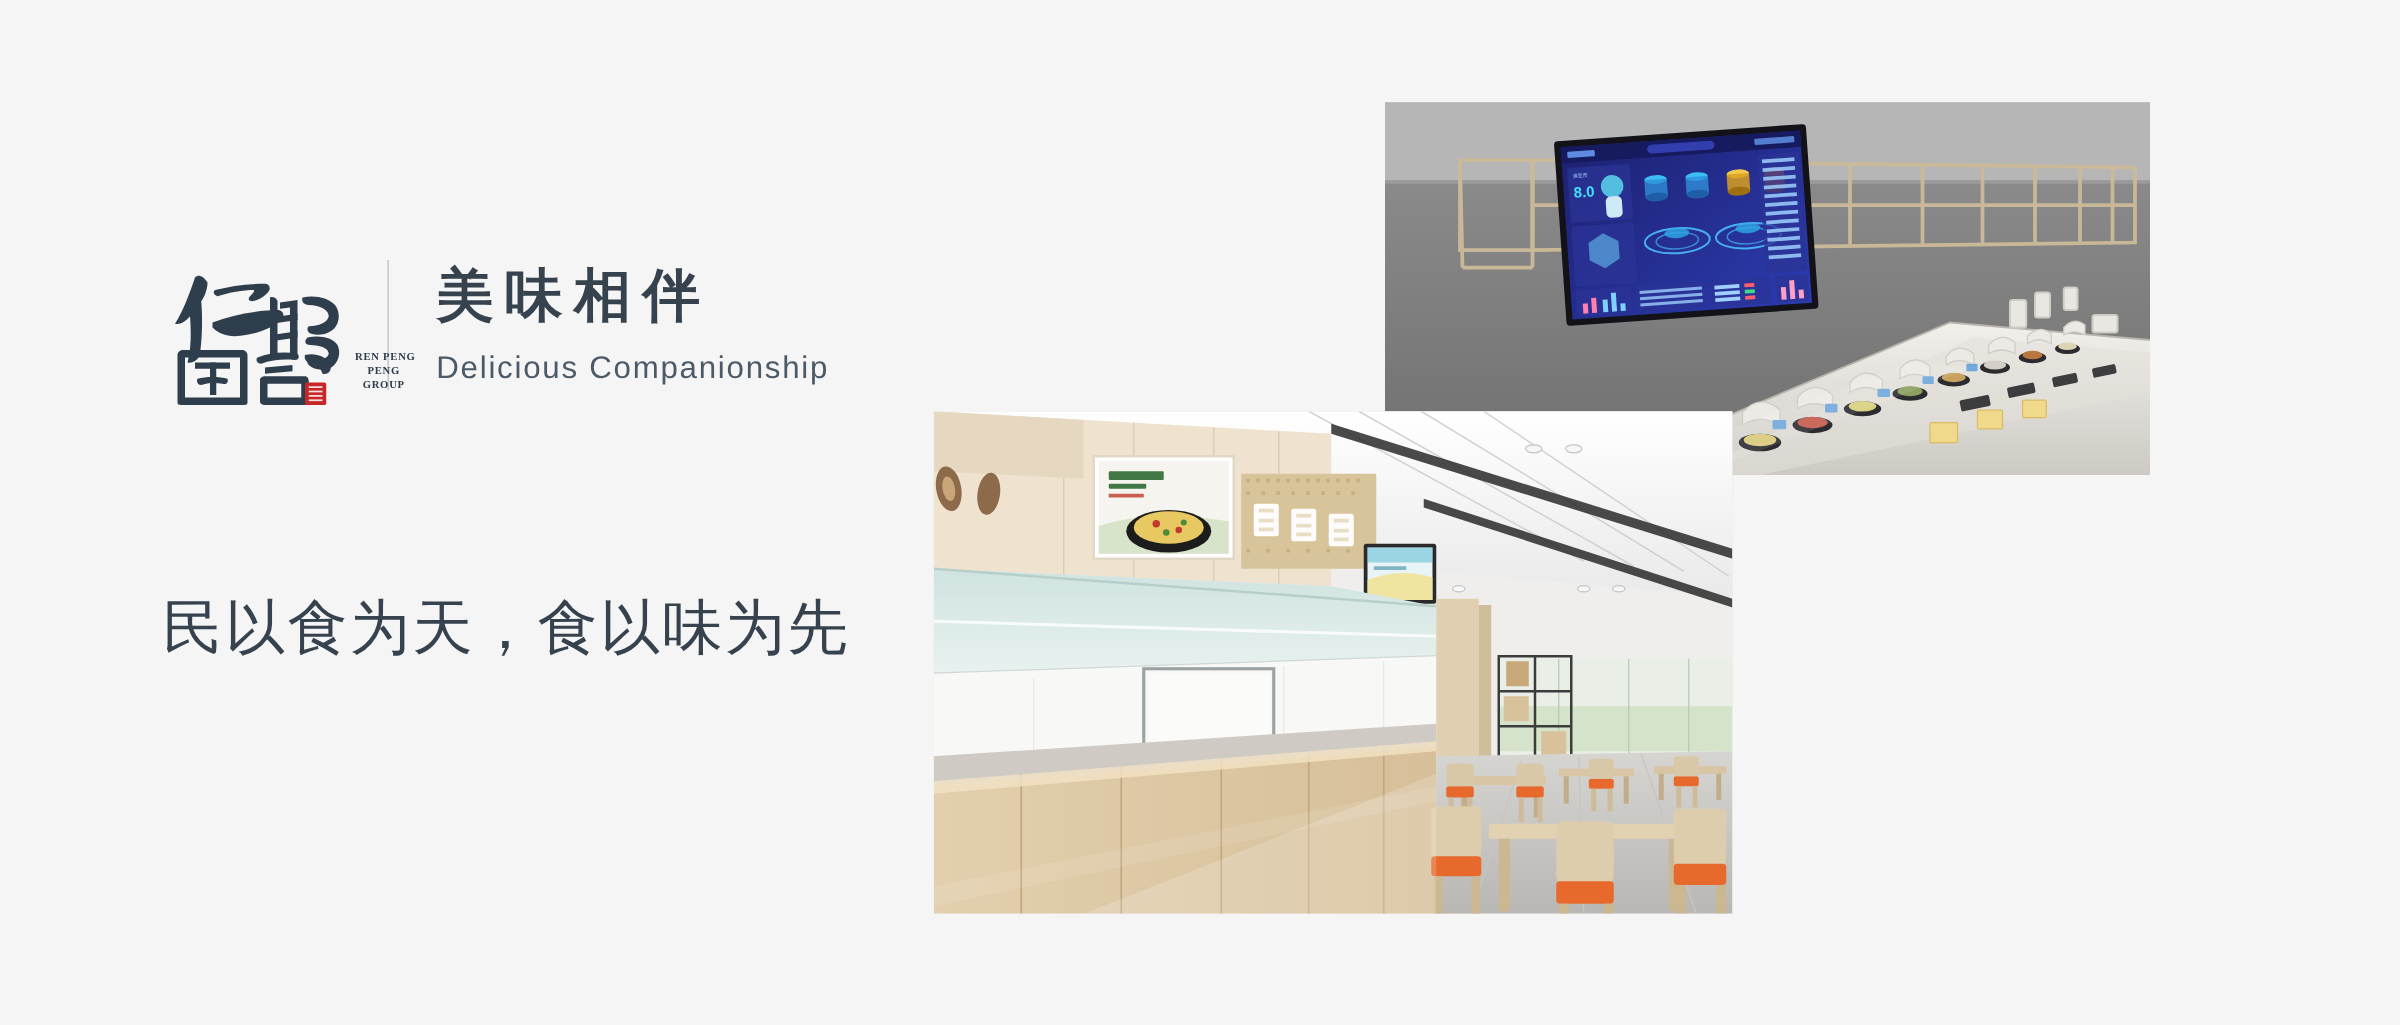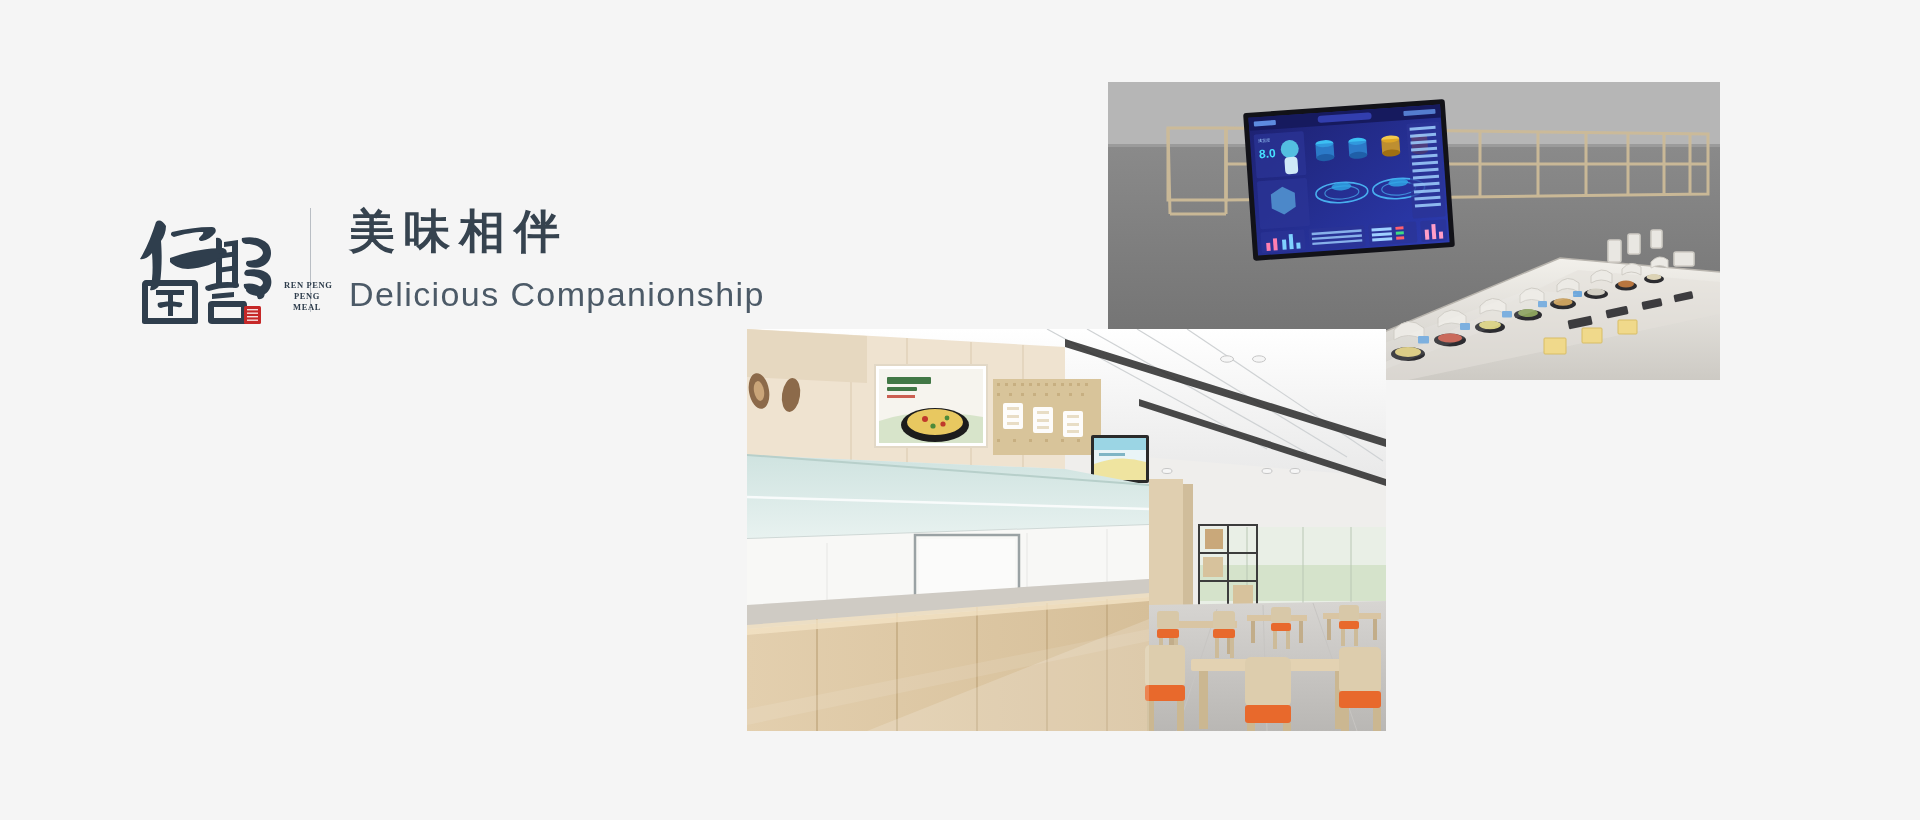--- a/index.html
+++ b/index.html
@@ -53,21 +53,21 @@
     color: #36434f;
     font-size: 46px;
     font-weight: 700;
     letter-spacing: 9px;
     line-height: 1.1;
     white-space: nowrap;
   }
   .brand-en {
     margin-top: 18px;
     color: #4c5a67;
-    font-size: 34px;
+    font-size: 25px;
     font-weight: 400;
     letter-spacing: 1.4px;
     white-space: nowrap;
   }
   .tagline {
     position: absolute;
     left: 130px; top: 470px;
     color: #36434f;
     font-size: 48px;
     font-weight: 400;
@@ -134,32 +134,33 @@
             <rect x="119" y="113" width="11" height="1.4"></rect>
             <rect x="119" y="116.5" width="11" height="1.4"></rect>
             <rect x="119" y="120" width="11" height="1.4"></rect>
             <rect x="119" y="123.5" width="11" height="1.4"></rect>
           </g>
         </g>
       </svg>
       <div class="logo-en">
         <div>REN PENG</div>
         <div>PENG</div>
-        <div>MEAL</div>
+        <div>GROUP</div>
       </div>
     </div>
 
     <div class="divider-v"></div>
 
     <div class="brand-text">
       <div class="brand-cn">美味相伴</div>
       <div class="brand-en">Delicious Companionship</div>
     </div>
   </div>
 
+  <div class="tagline">民以食为天，食以味为先</div>
 
   <div class="shot-render">
     <svg class="render-svg" viewBox="0 0 612 298">
       <defs>
         <linearGradient id="gFloor" x1="0" y1="0" x2="0" y2="1">
           <stop offset="0" stop-color="#8a8a8a"></stop>
             <stop offset="1" stop-color="#6f6f6f"></stop>
         </linearGradient>
         <linearGradient id="gScreen" x1="0" y1="0" x2="1" y2="1">
           <stop offset="0" stop-color="#1d2170"></stop>

